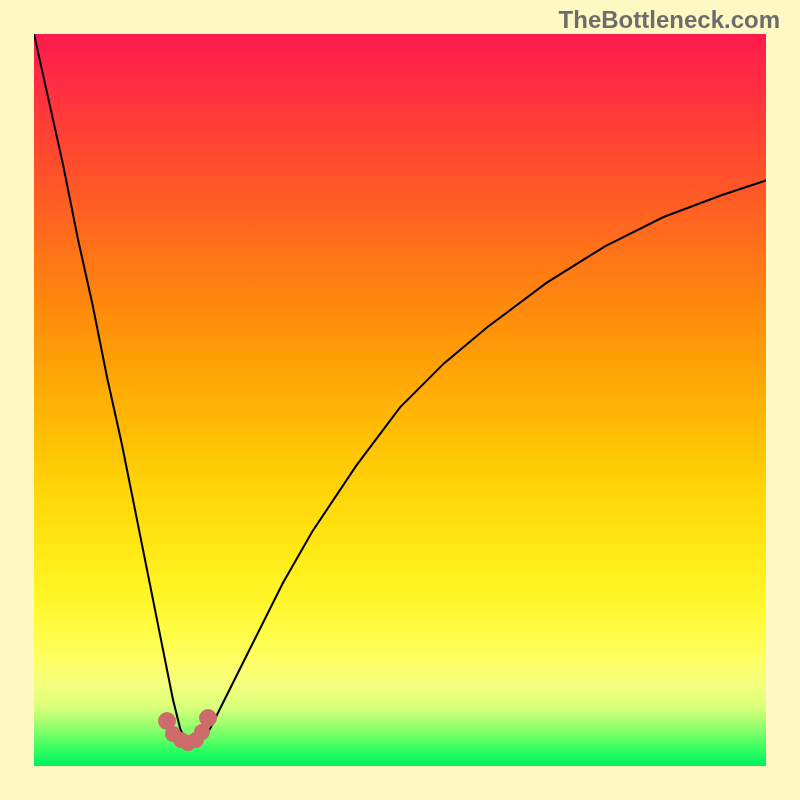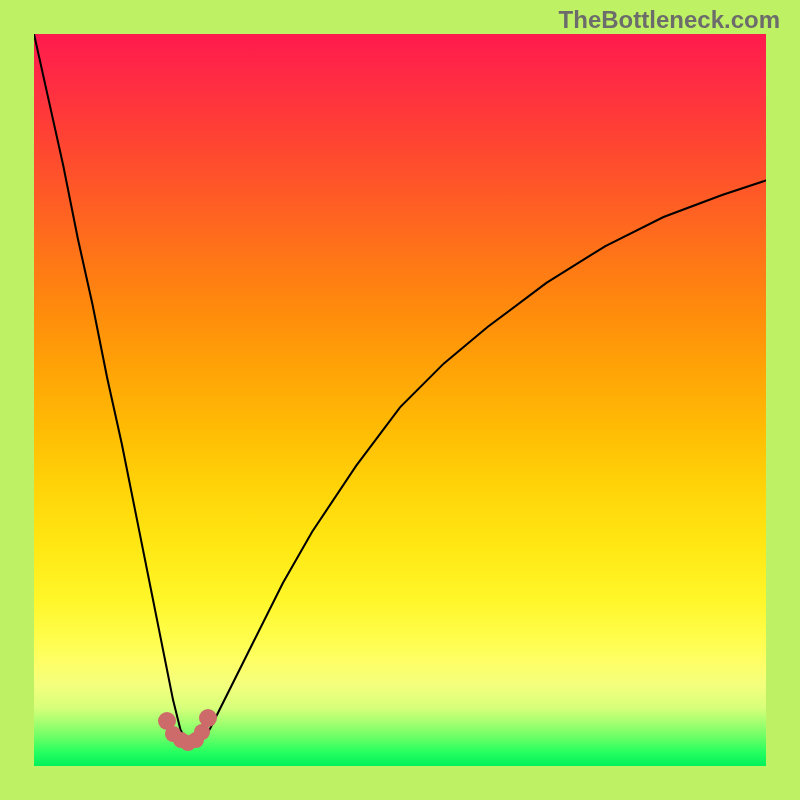--- a/index.html
+++ b/index.html
@@ -1,16 +1,16 @@
 <!DOCTYPE html>
 <html><head>
 <meta charset="utf-8">
 <style>
   html,body{margin:0;padding:0;width:800px;height:800px;overflow:hidden;background:#000;}
-  .frame{position:absolute;left:0;top:0;width:800px;height:800px;background:#bef264;}
+  .frame{position:absolute;left:0;top:0;width:800px;height:800px;background:#fef9c3;}
   .plot{position:absolute;left:34px;top:34px;width:732px;height:732px;overflow:hidden;}
   .grad{position:absolute;left:0;top:0;width:732px;height:732px;
     background:linear-gradient(to bottom,
       #ff1a4d 0%,
       #ff2b44 6%,
       #ff4233 14%,
       #ff5a26 22%,
       #ff7418 30%,
       #ff8c0c 38%,
       #ffa406 46%,

